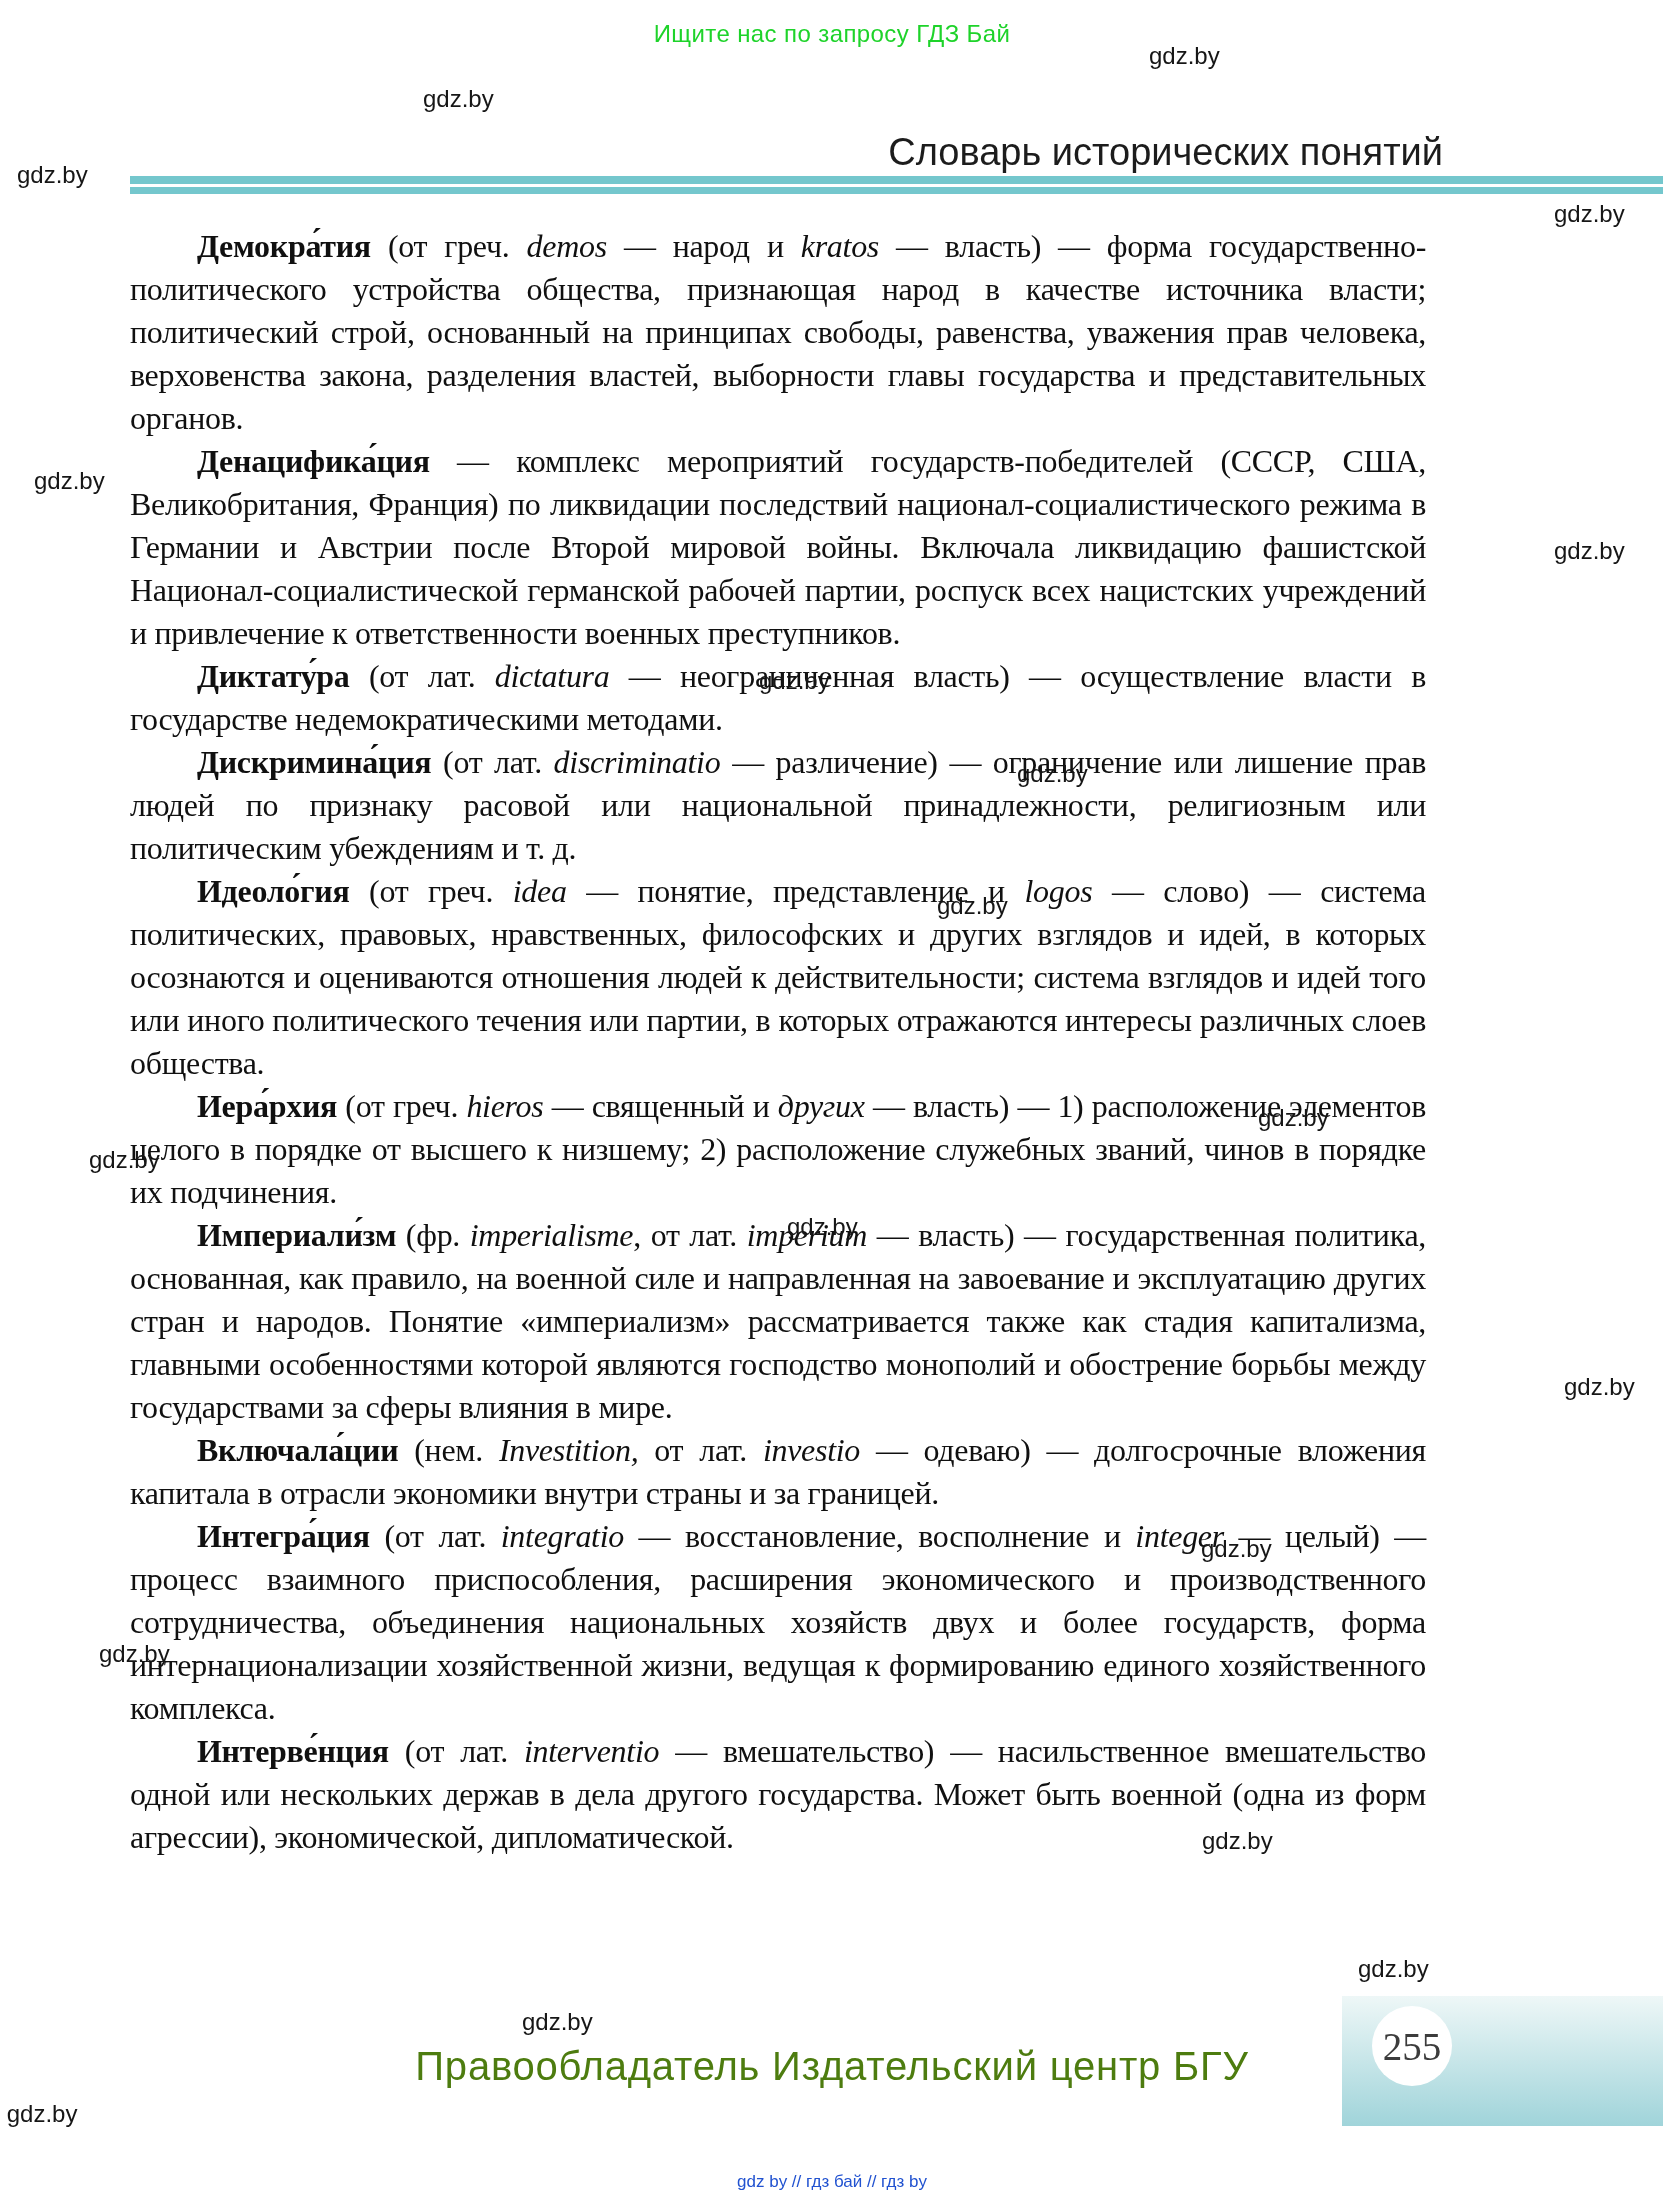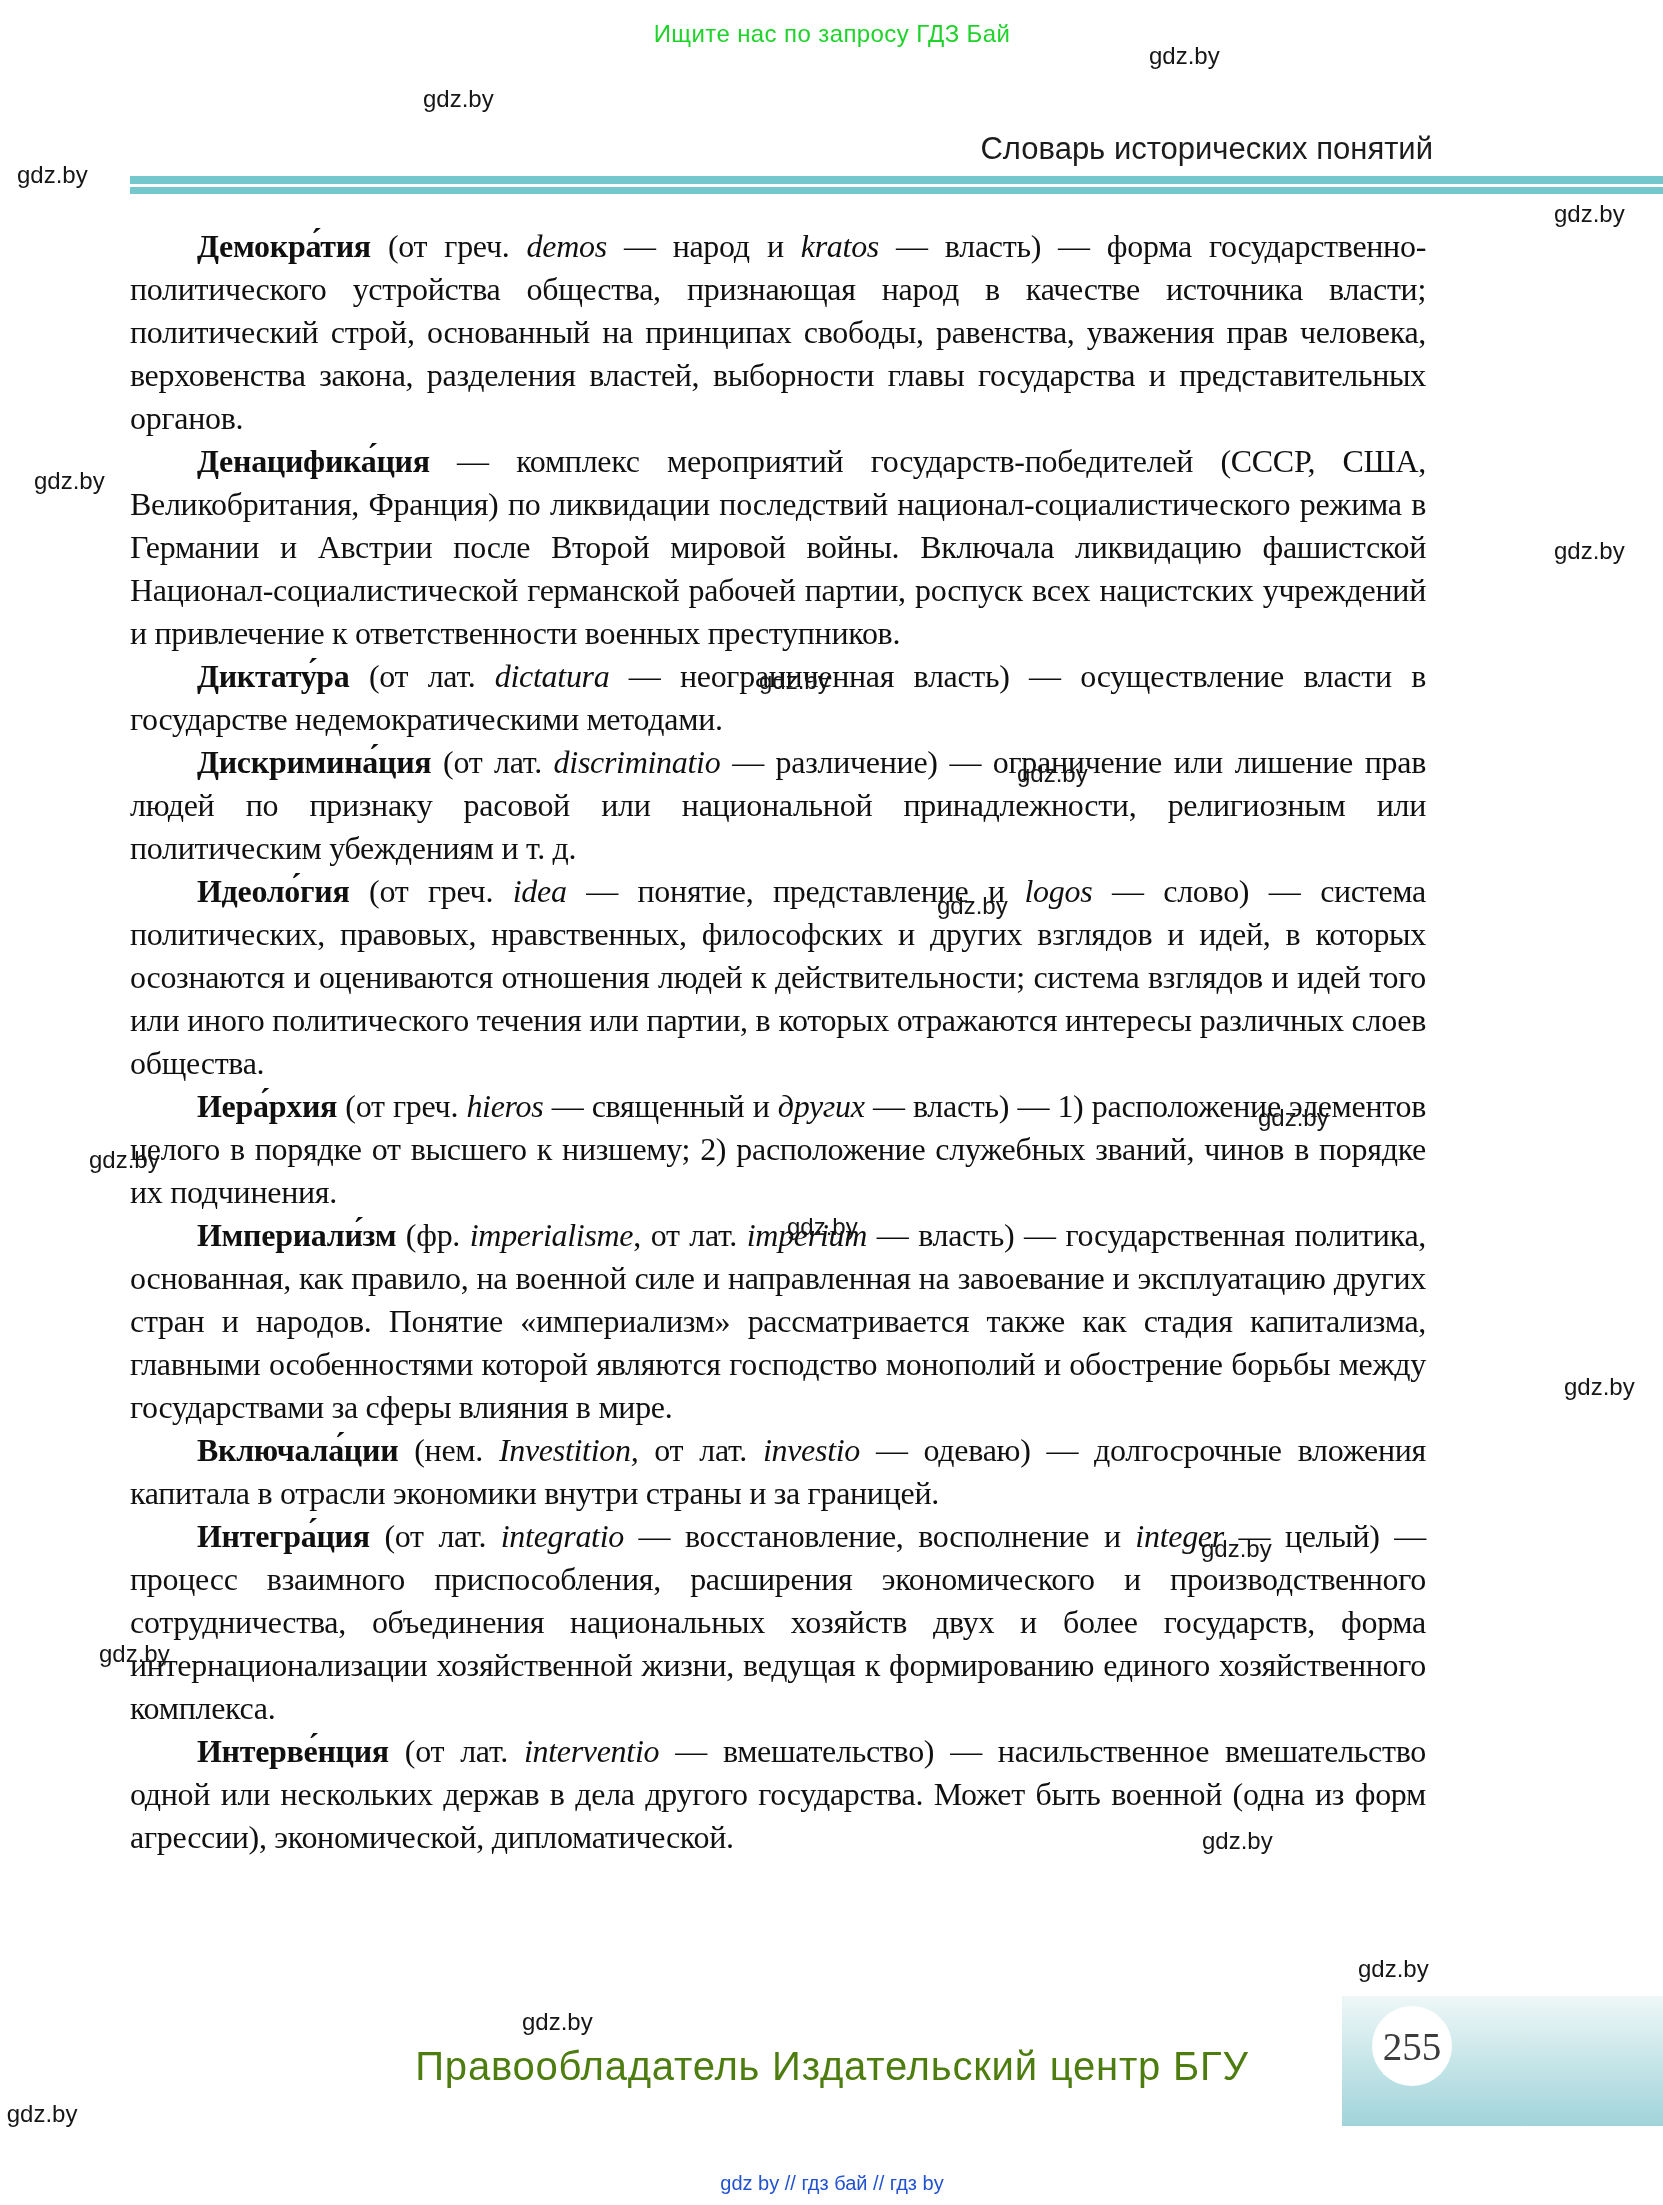--- a/index.html
+++ b/index.html
@@ -8,23 +8,23 @@
     background:#ffffff; overflow:hidden;
     font-family:"Liberation Serif", serif;
   }
   .top-banner {
     position:absolute; top:6.7px; left:0; width:100%;
     text-align:center;
     font-family:"Liberation Sans", sans-serif;
     font-size:24px; letter-spacing:0.4px;
   }
   .header-title {
-    position:absolute; top:131px; right:231px;
+    position:absolute; top:131px; right:221px;
     font-family:"Liberation Sans", sans-serif;
-    font-size:31px; color:#1c1c1c; white-space:nowrap;
+    font-size:38px; color:#1c1c1c; white-space:nowrap;
   }
   .rule { position:absolute; left:130px; width:1534px; }
   .rule-1 { top:176px; height:7.5px; }
   .rule-2 { top:187px; height:6.7px; }
   #glossary {
     position:absolute; left:130px; top:225px; width:1296px;
     font-size:32px; line-height:43px; color:#101010;
     text-align:justify; letter-spacing:-0.3px;
   }
   #glossary p.entry { margin:0; text-indent:67px; }
@@ -48,21 +48,21 @@
   .footer-copyright {
     position:absolute; top:2044px; left:0; width:1664px;
     text-align:center;
     font-family:"Liberation Sans", sans-serif;
     font-size:40px; letter-spacing:0.8px; white-space:nowrap;
   }
   .footer-links {
     position:absolute; top:2172px; left:0; width:1664px;
     text-align:center;
     font-family:"Liberation Sans", sans-serif;
-    font-size:20px; white-space:nowrap;
+    font-size:17px; white-space:nowrap;
   }
 </style>
 </head>
 <body>
 
 <div class="page">
 
   <div class="top-banner" style="color: rgb(30, 211, 42); margin-top: 13px;">Ищите нас по запросу ГДЗ Бай</div>
 
   <div class="header-title">Словарь исторических понятий</div>

